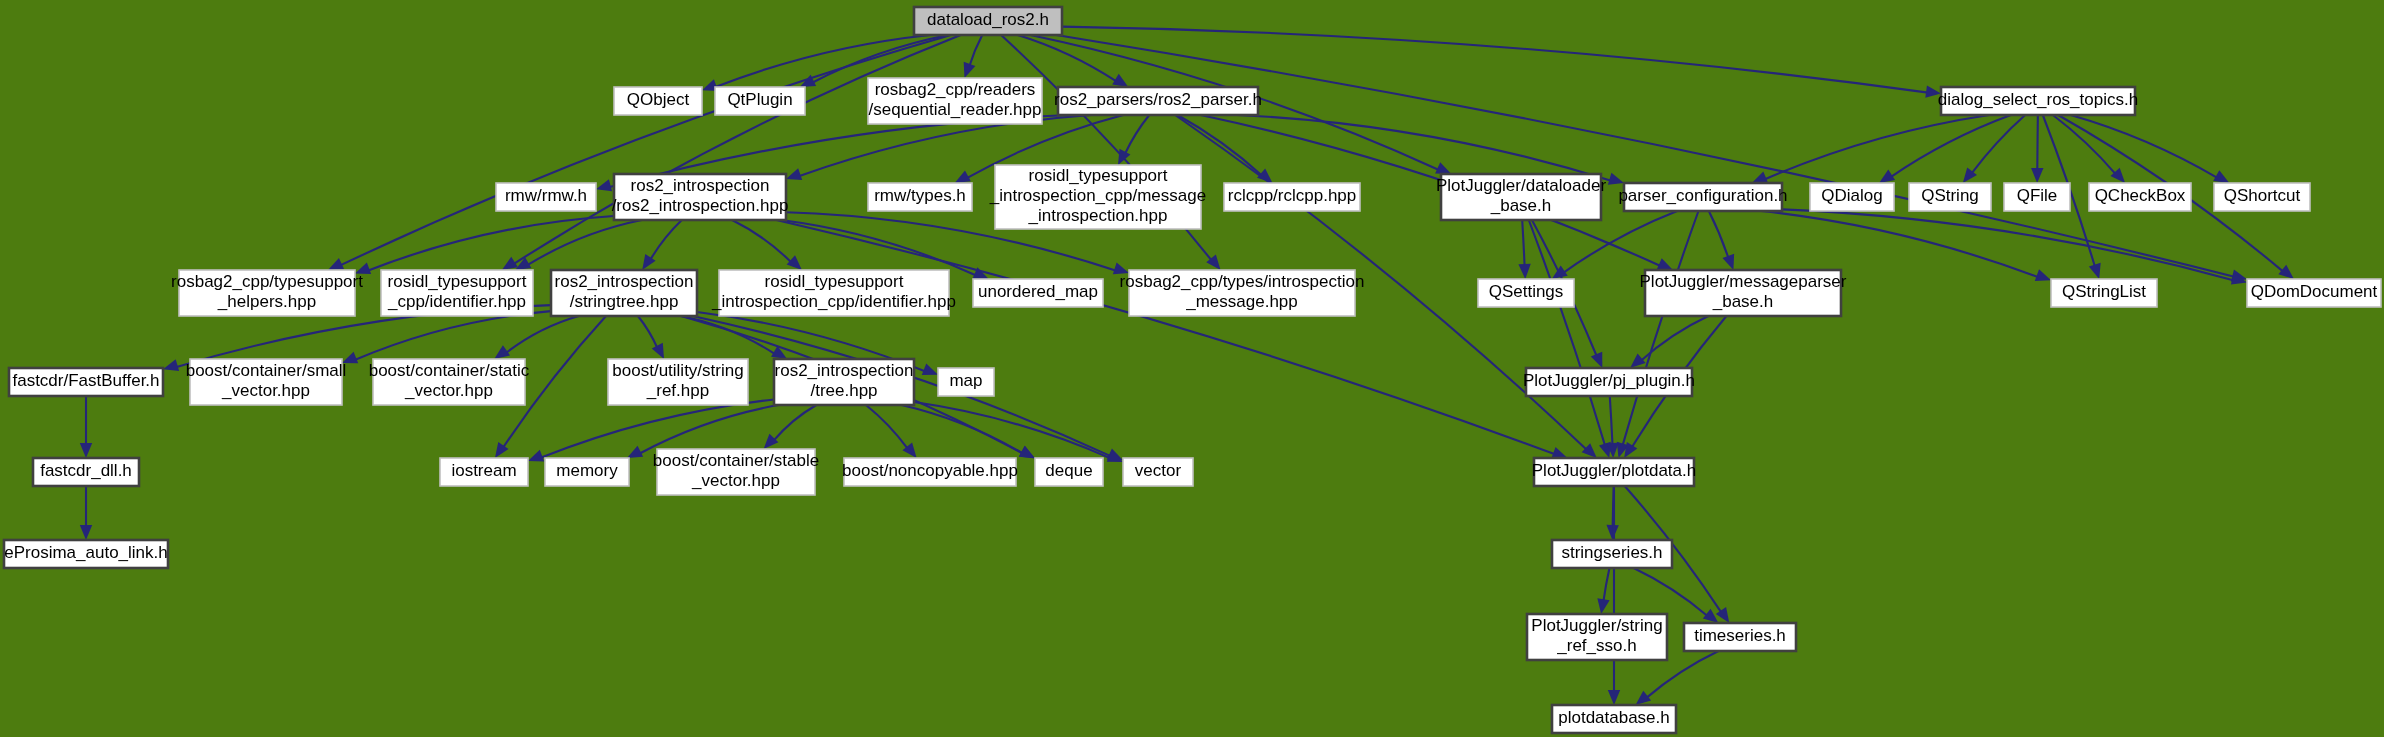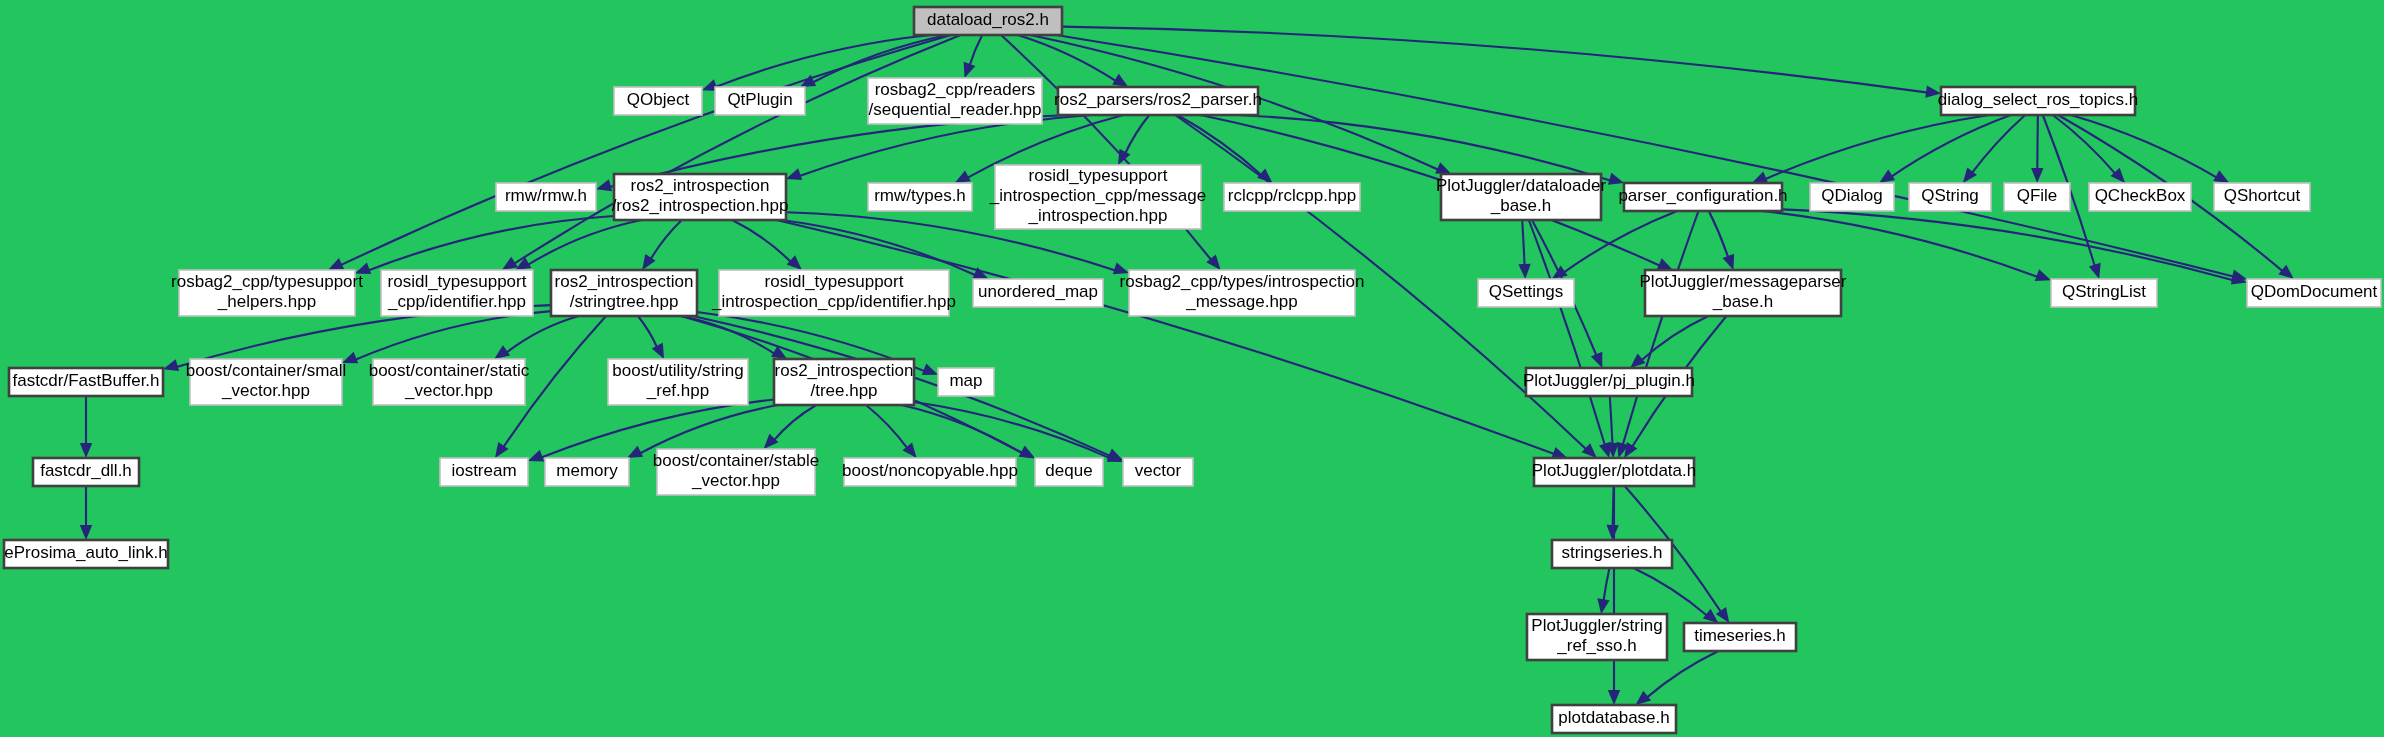--- a/index.html
+++ b/index.html
@@ -1,17 +1,17 @@
 <!DOCTYPE html>
 <html><head>
 <meta charset="utf-8">
 <style>
   html,body{margin:0;padding:0;background:#ffffff;}
   body{font-family:"Liberation Sans",sans-serif;}
-  #graph-wrap{position:relative;width:2384px;height:737px;background:#22c55e;overflow:hidden;}
+  #graph-wrap{position:relative;width:2384px;height:737px;background:#4d7c0f;overflow:hidden;}
   svg#graph{display:block;width:2384px;height:737px;}
   .node-rect{fill:#ffffff;stroke:#c0c0c0;stroke-width:1.6;}
   .node-rect.bold{stroke:#404040;stroke-width:2.6;}
   .node-rect.root{fill:#bfbfbf;stroke:#404040;stroke-width:2.6;}
   .node-label{font-family:"Liberation Sans",sans-serif;fill:#000000;font-size:17px;text-anchor:middle;dominant-baseline:middle;}
   .edge{fill:none;stroke:#252579;stroke-width:2.1;}
   .arrowhead{fill:#252579;stroke:none;}
 </style>
 </head>
 <body>

